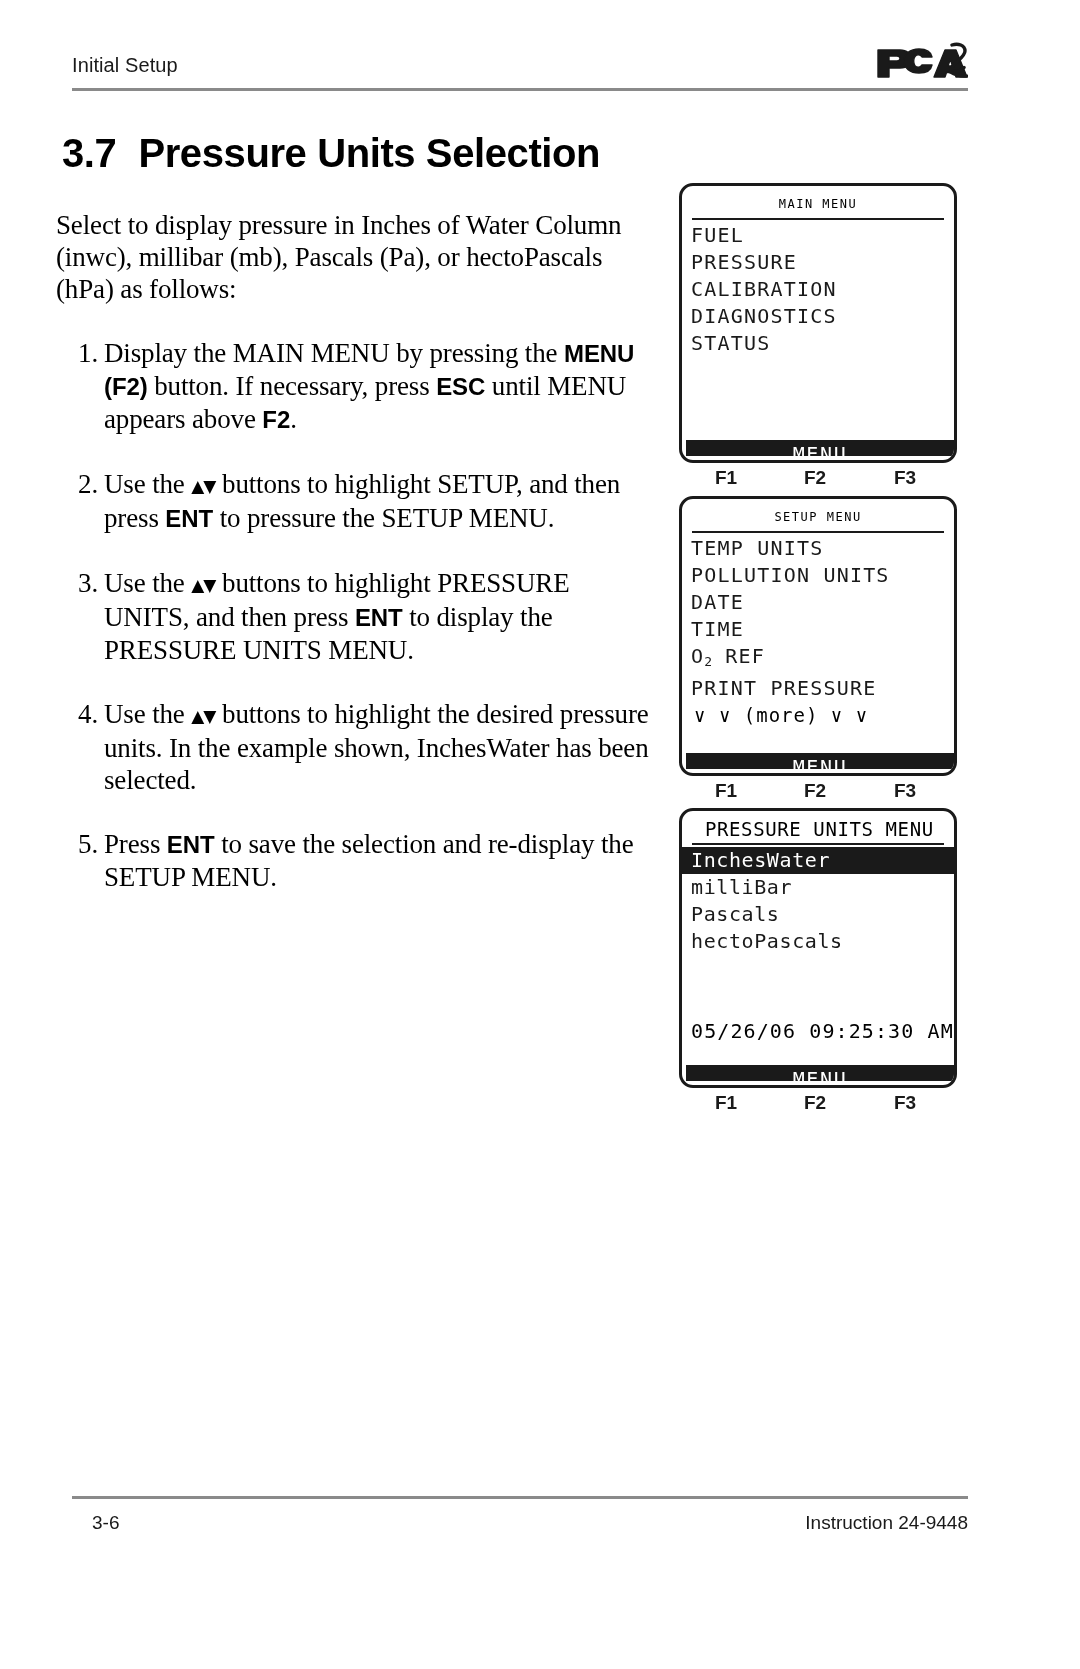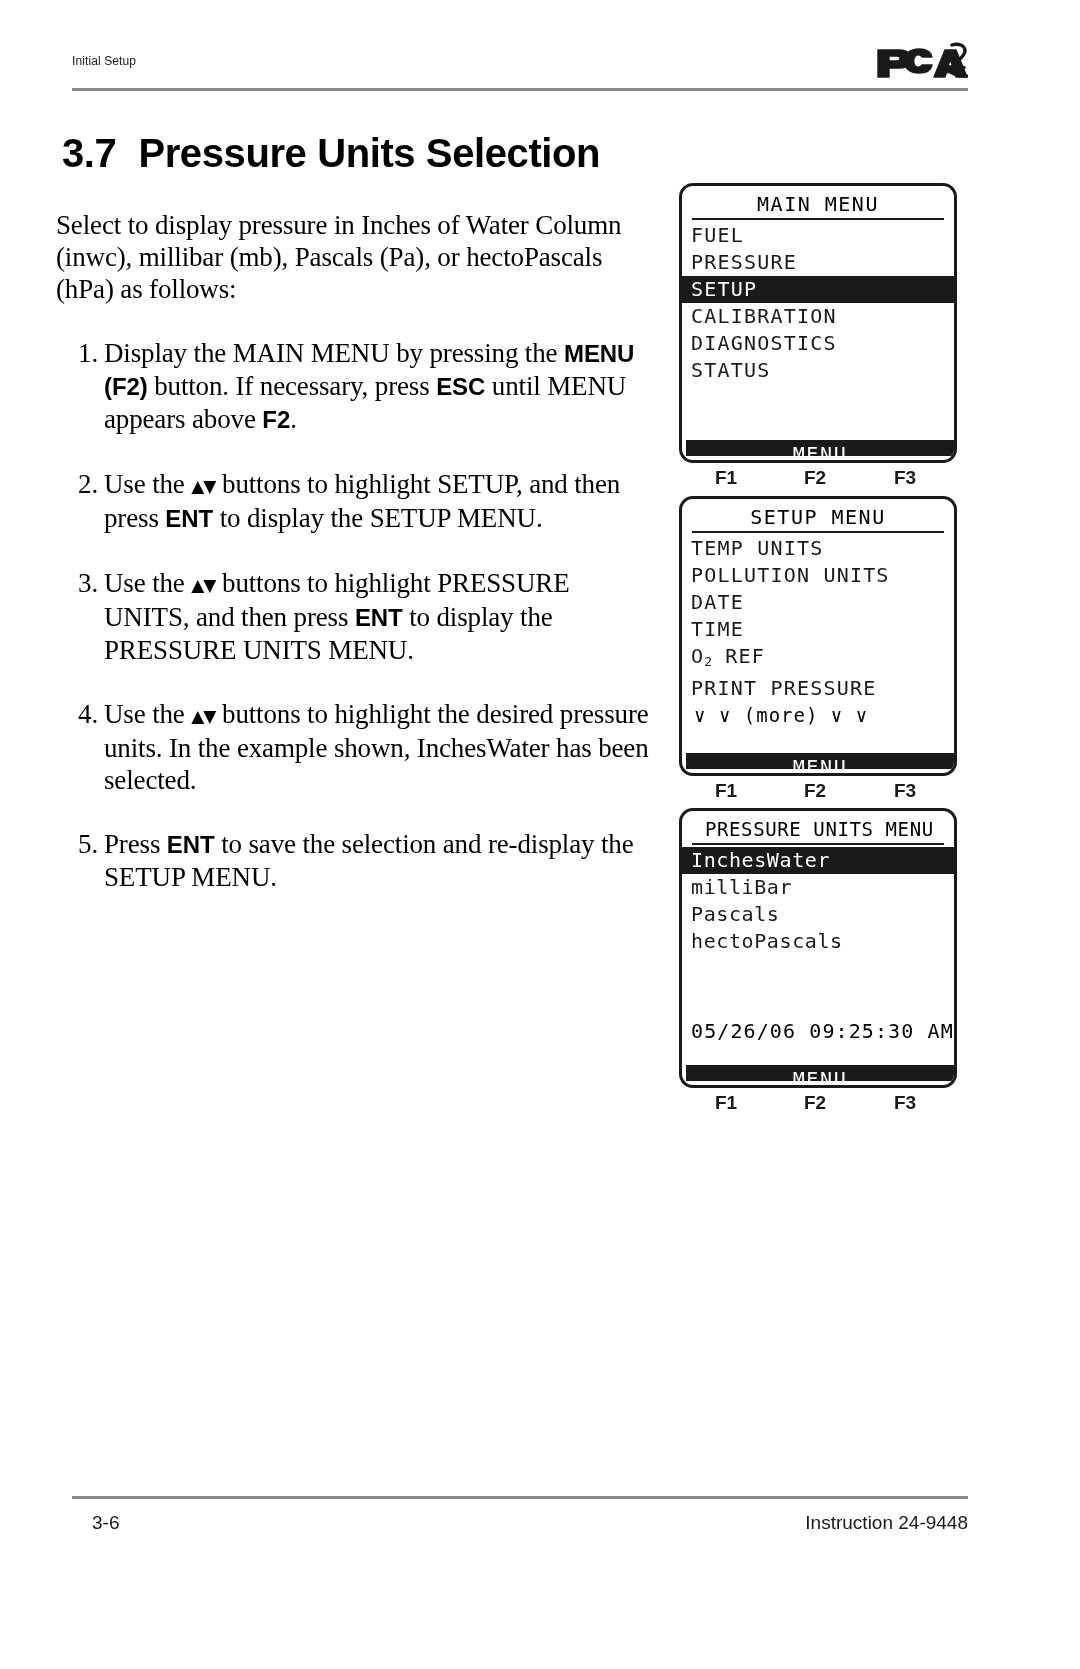--- a/index.html
+++ b/index.html
@@ -23,21 +23,21 @@
     left: 72px;
     top: 50px;
     width: 896px;
     height: 48px;
   }
   .header-title {
     position: absolute;
     left: 0;
     top: 4px;
     font-family: "Liberation Sans", sans-serif;
-    font-size: 12px;
+    font-size: 20px;
     letter-spacing: 0.1px;
     color: #1a1a1a;
   }
   .logo {
     position: absolute;
     right: 0;
     top: -8px;
     width: 96px;
     height: 46px;
   }
@@ -125,21 +125,21 @@
     box-sizing: border-box;
     overflow: hidden;
     font-family: "DejaVu Sans Mono", "Liberation Mono", monospace;
   }
   .lcd-inner {
     position: absolute;
     left: 0; right: 0; top: 0; bottom: 0;
     padding: 6px 0 0 0;
   }
   .lcd-title {
-    font-size: 20px;
+    font-size: 12px;
     line-height: 25px;
     text-align: center;
     letter-spacing: 1.5px;
     white-space: nowrap;
     padding: 0 8px;
   }
   .lcd-title.left {
     text-align: left;
     padding-left: 23px;
     letter-spacing: 0.6px;
@@ -270,36 +270,35 @@
   </h1>
 
   <div class="body-col">
     <p class="intro">
       <span>Select to display pressure in Inches of Water</span>
       <span>Column (inwc), millibar (mb), Pascals (Pa), or</span>
       <span>hectoPascals (hPa) as follows:</span>
     </p>
     <ol class="steps" id="steps-list">
         <li class="step"><span class="marker">1.</span><span>Display the MAIN MENU by pressing the </span><span class="b">MENU (F2)</span><span> button. If necessary, press </span><span class="b">ESC</span><span> until MENU appears above </span><span class="b">F2</span><span>.</span></li>
-        <li class="step"><span class="marker">2.</span><span>Use the </span><span class="updown">▲▼</span><span> buttons to highlight SETUP, and then press </span><span class="b">ENT</span><span> to display the SETUP MENU.</span></li>
+        <li class="step"><span class="marker">2.</span><span>Use the </span><span class="updown">▲▼</span><span> buttons to highlight SETUP, and then press </span><span class="b">ENT</span><span> to pressure the SETUP MENU.</span></li>
         <li class="step"><span class="marker">3.</span><span>Use the </span><span class="updown">▲▼</span><span> buttons to highlight PRESSURE UNITS, and then press </span><span class="b">ENT</span><span> to display the PRESSURE UNITS MENU.</span></li>
         <li class="step"><span class="marker">4.</span><span>Use the </span><span class="updown">▲▼</span><span> buttons to highlight the desired pressure units. In the example shown, InchesWater has been selected.</span></li>
         <li class="step"><span class="marker">5.</span><span>Press </span><span class="b">ENT</span><span> to save the selection and re-display the SETUP MENU.</span></li>
       </ol>
   </div>
 
   <div class="lcd-group" id="lcd-group-1">
       <div class="lcd">
         <div class="lcd-inner">
           <div class="lcd-title">MAIN MENU</div>
           <div class="lcd-title-rule"></div>
           <div class="lcd-list">
             <div class="lcd-row">FUEL</div>
             <div class="lcd-row">PRESSURE</div>
-            <div class="lcd-row hl">SETUP</div>
             <div class="lcd-row">CALIBRATION</div>
             <div class="lcd-row">DIAGNOSTICS</div>
             <div class="lcd-row">STATUS</div>
           </div>
         </div>
         <div class="lcd-softkeys">MENU</div>
       </div>
       <div class="fkeys">
         <div class="fkey f1">F1</div>
         <div class="fkey f2">F2</div>

